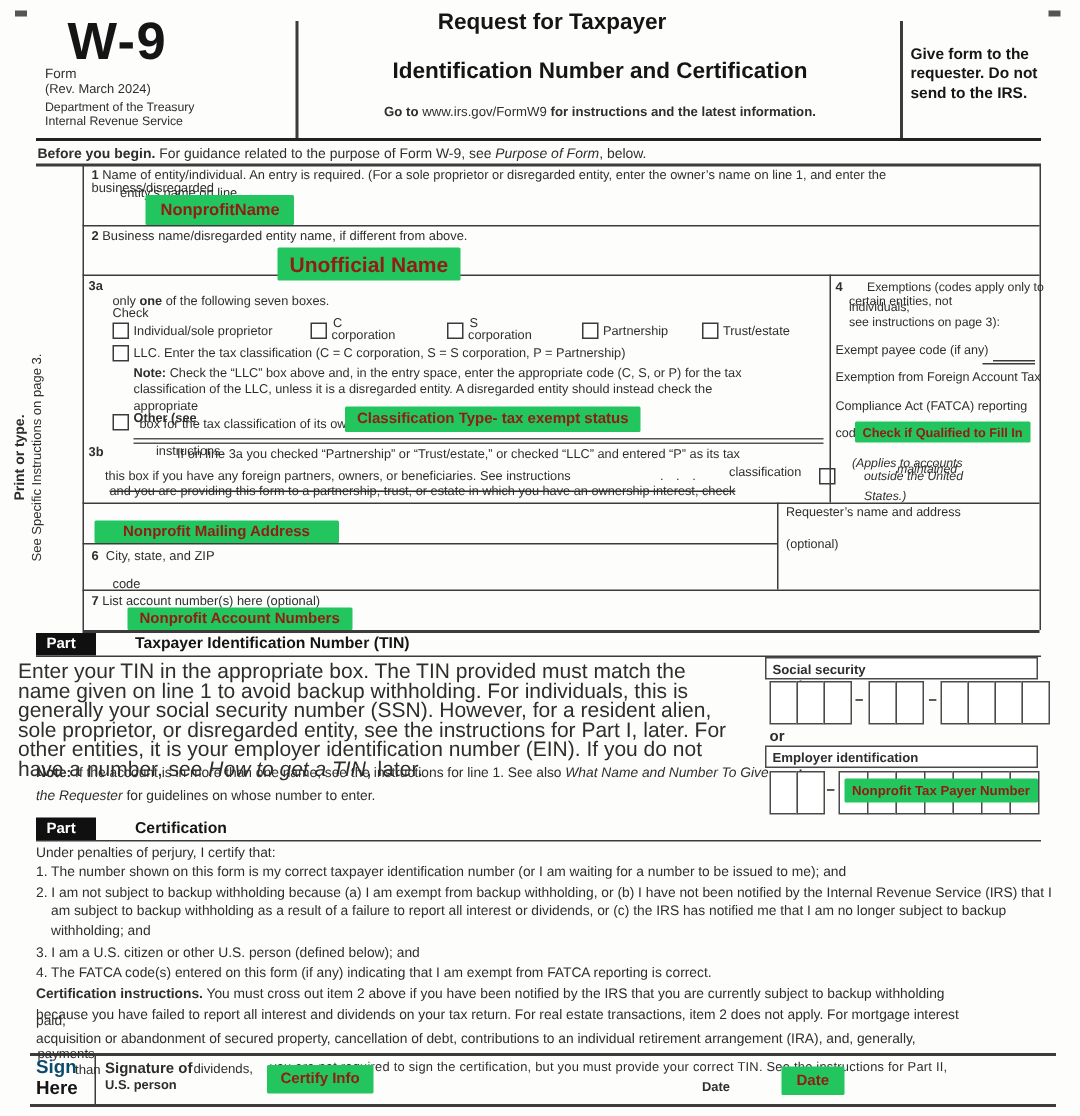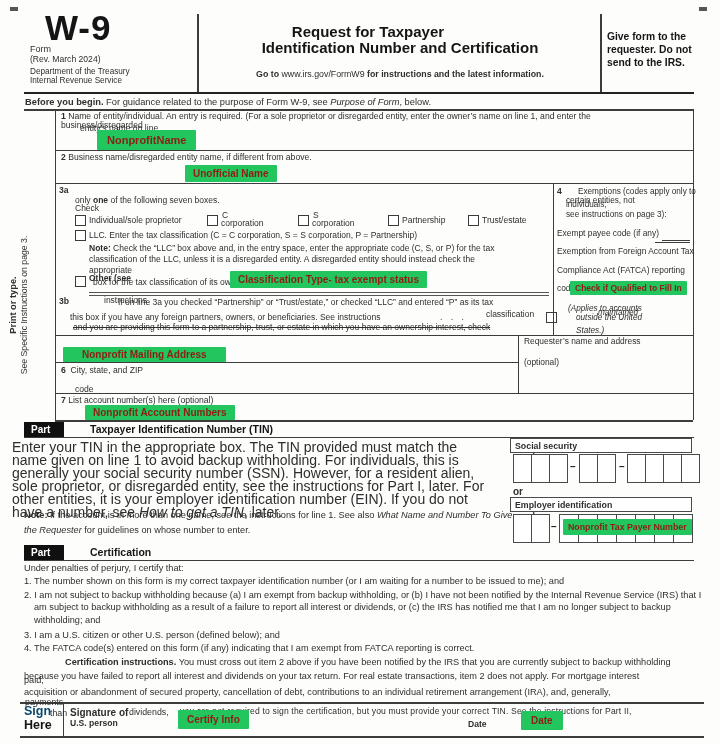--- a/index.html
+++ b/index.html
@@ -34,21 +34,21 @@
   <div class="cropmark" style="left:699px;top:7px;width:8px;height:4px;"></div>
 
   <div class="t" style="left:30px;top:44px;font-size:9px;">Form</div>
   <div class="t b" style="left:45px;top:8px;font-size:35px;letter-spacing:1px;color:#151515;">W-9</div>
   <div class="t" style="left:30px;top:55px;font-size:8.6px;">(Rev. March 2024)</div>
   <div class="t" style="left:30px;top:67px;font-size:8.2px;">Department of the Treasury</div>
   <div class="t" style="left:30px;top:76px;font-size:8.2px;">Internal Revenue Service</div>
 
   <div class="vline" style="left:197px;top:14px;height:78px;width:1.5px;"></div>
 
-  <div class="t b" style="left:200px;top:23px;width:336px;text-align:center;font-size:15px;color:#151515;">Request for Taxpayer</div>
+  <div class="t b" style="left:200px;top:6px;width:336px;text-align:center;font-size:15px;color:#151515;">Request for Taxpayer</div>
   <div class="t b" style="left:200px;top:39px;width:400px;text-align:center;font-size:15px;color:#151515;">Identification Number and Certification</div>
   <div class="t" style="left:200px;top:69px;width:400px;text-align:center;font-size:8.8px;">
     <span class="b">Go to </span><span>www.irs.gov/FormW9</span><span class="b"> for instructions and the latest information.</span>
   </div>
 
   <div class="vline" style="left:600px;top:14px;height:78px;width:1.5px;"></div>
   <div class="t b wrap" style="left:607px;top:30px;width:86px;font-size:10.3px;line-height:13px;color:#151515;">Give form to the requester. Do not send to the IRS.</div>
 
   <div class="hline" style="left:24px;top:92px;width:670px;height:2.2px;background:#222;"></div>
 
@@ -65,21 +65,21 @@
   <div class="vline" style="left:55px;top:110px;height:310px;"></div>
   <div class="vline" style="left:693px;top:110px;height:310px;"></div>
 
   <div class="t" style="left:61px;top:112px;font-size:8.6px;"><span class="b">1</span> <span>Name of entity/individual. An entry is required. (For a sole proprietor or disregarded entity, enter the owner’s name on line 1, and enter the</span></div>
   <div class="t" style="left:61px;top:121px;font-size:8.6px;">business/disregarded</div>
   <div class="t" style="left:80px;top:124px;font-size:8.6px;">entity’s name on line</div>
   <div class="tag" style="left:97px;top:130px;font-size:11px;padding:4px 10px;">NonprofitName</div>
   <div class="hline" style="left:55px;top:150px;width:638px;"></div>
 
   <div class="t" style="left:61px;top:153px;font-size:8.6px;"><span class="b">2</span> <span>Business name/disregarded entity name, if different from above.</span></div>
-  <div class="tag" style="left:185px;top:165px;font-size:10px;">Unofficial Name</div>
+  <div class="tag" style="left:185px;top:165px;font-size:14px;">Unofficial Name</div>
   <div class="hline" style="left:55px;top:183px;width:638px;"></div>
 
   <div class="t b" style="left:59px;top:186px;font-size:8.6px;">3a</div>
   <div class="t" style="left:75px;top:196px;font-size:8.5px;">
     <span>only </span><span class="b">one</span><span> of the following seven boxes.</span>
   </div>
   <div class="t" style="left:75px;top:204px;font-size:8.5px;">Check</div>
 
   <span class="cb abs" style="left:75px;top:215px;"></span>
   <div class="t" style="left:89px;top:216px;font-size:8.5px;">Individual/sole proprietor</div>
@@ -206,21 +206,21 @@
   <div class="partbox" style="left:24px;top:545px;">Part</div>
   <div class="t b" style="left:90px;top:546px;font-size:10.5px;color:#151515;">Certification</div>
   <div class="hline" style="left:24px;top:560px;width:670px;"></div>
 
   <div class="t" style="left:24px;top:563px;font-size:9.2px;">Under penalties of perjury, I certify that:</div>
   <div class="t" style="left:24px;top:576px;font-size:9.2px;">1. The number shown on this form is my correct taxpayer identification number (or I am waiting for a number to be issued to me); and</div>
   <div class="t wrap" style="left:24px;top:589px;width:676px;font-size:9.2px;line-height:12.4px;padding-left:10px;text-indent:-10px;">2. I am not subject to backup withholding because (a) I am exempt from backup withholding, or (b) I have not been notified by the Internal Revenue Service (IRS) that I am subject to backup withholding as a result of a failure to report all interest or dividends, or (c) the IRS has notified me that I am no longer subject to backup withholding; and</div>
   <div class="t" style="left:24px;top:630px;font-size:9.2px;">3. I am a U.S. citizen or other U.S. person (defined below); and</div>
   <div class="t" style="left:24px;top:643px;font-size:9.2px;">4. The FATCA code(s) entered on this form (if any) indicating that I am exempt from FATCA reporting is correct.</div>
 
-  <div class="t" style="left:24px;top:657px;font-size:9.2px;margin-left:41px;">
+  <div class="t" style="left:24px;top:657px;font-size:9.2px;">
     <span class="b">Certification instructions.</span><span> You must cross out item 2 above if you have been notified by the IRS that you are currently subject to backup withholding</span>
   </div>
   <div class="t" style="left:24px;top:671px;font-size:9.2px;">because you have failed to report all interest and dividends on your tax return. For real estate transactions, item 2 does not apply. For mortgage interest</div>
   <div class="t" style="left:24px;top:675px;font-size:9.2px;">paid,</div>
   <div class="t" style="left:24px;top:687px;font-size:9.2px;">acquisition or abandonment of secured property, cancellation of debt, contributions to an individual retirement arrangement (IRA), and, generally,</div>
 
   <div class="hline" style="left:20px;top:702px;width:684px;height:1.6px;"></div>
   <div class="hline" style="left:20px;top:736px;width:684px;height:1.6px;"></div>
   <div class="vline" style="left:63px;top:702px;height:34px;"></div>
 

